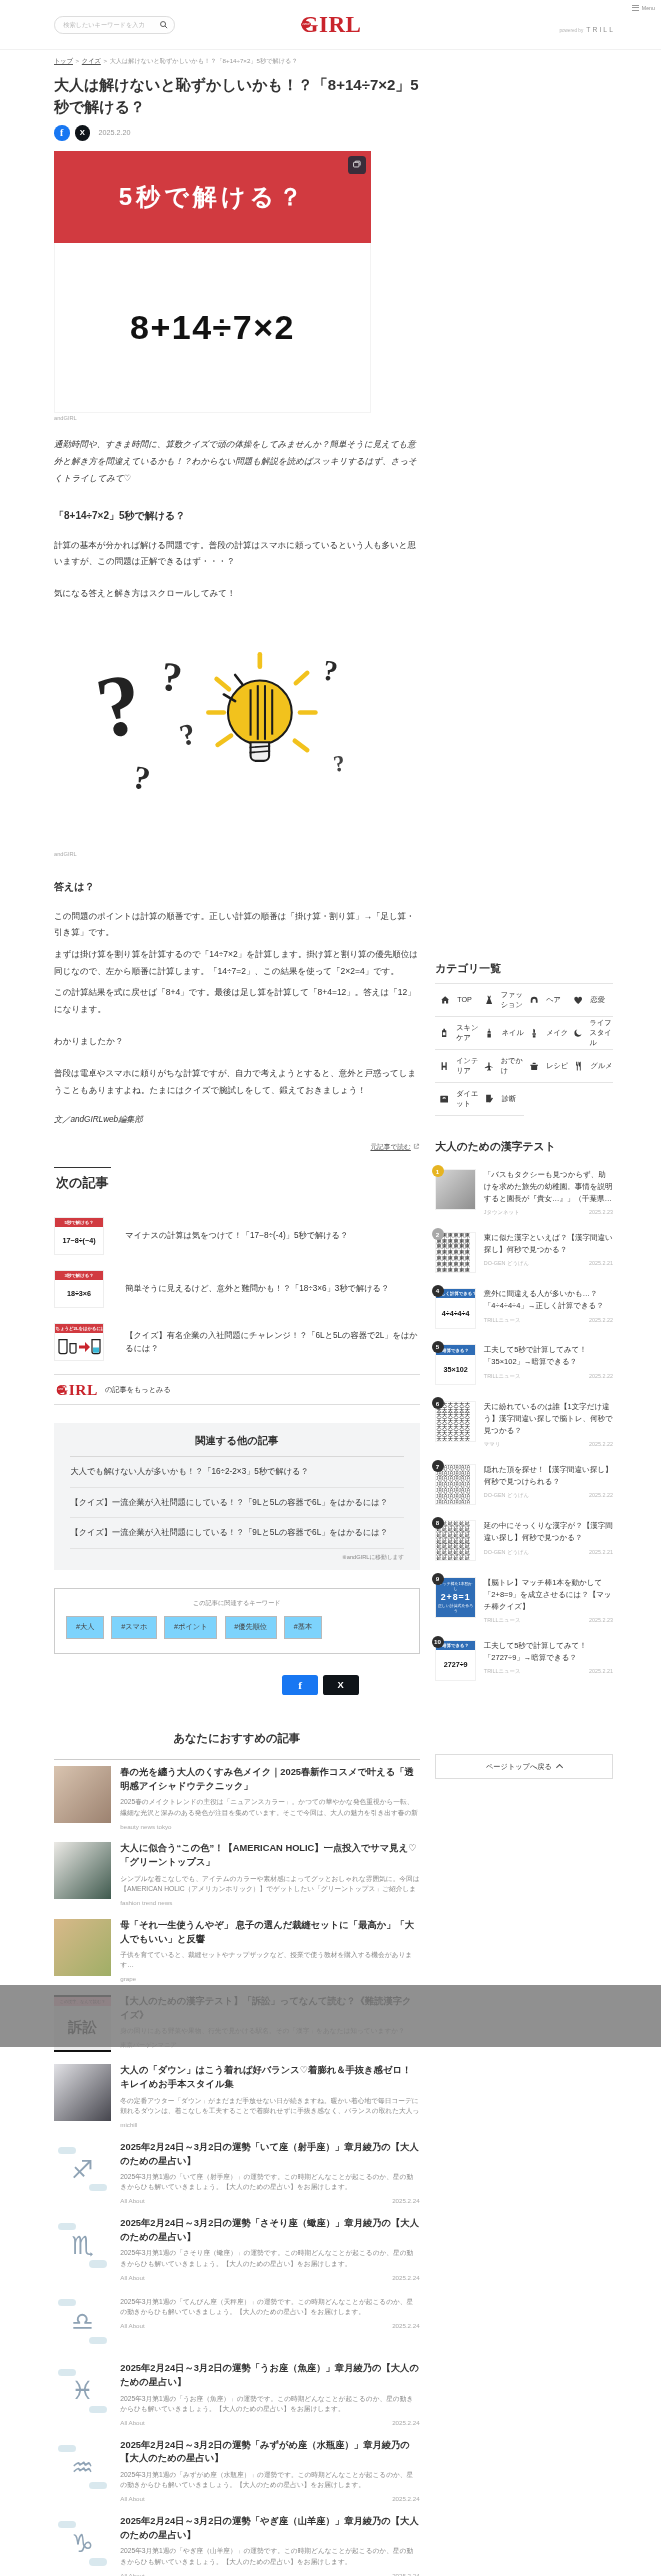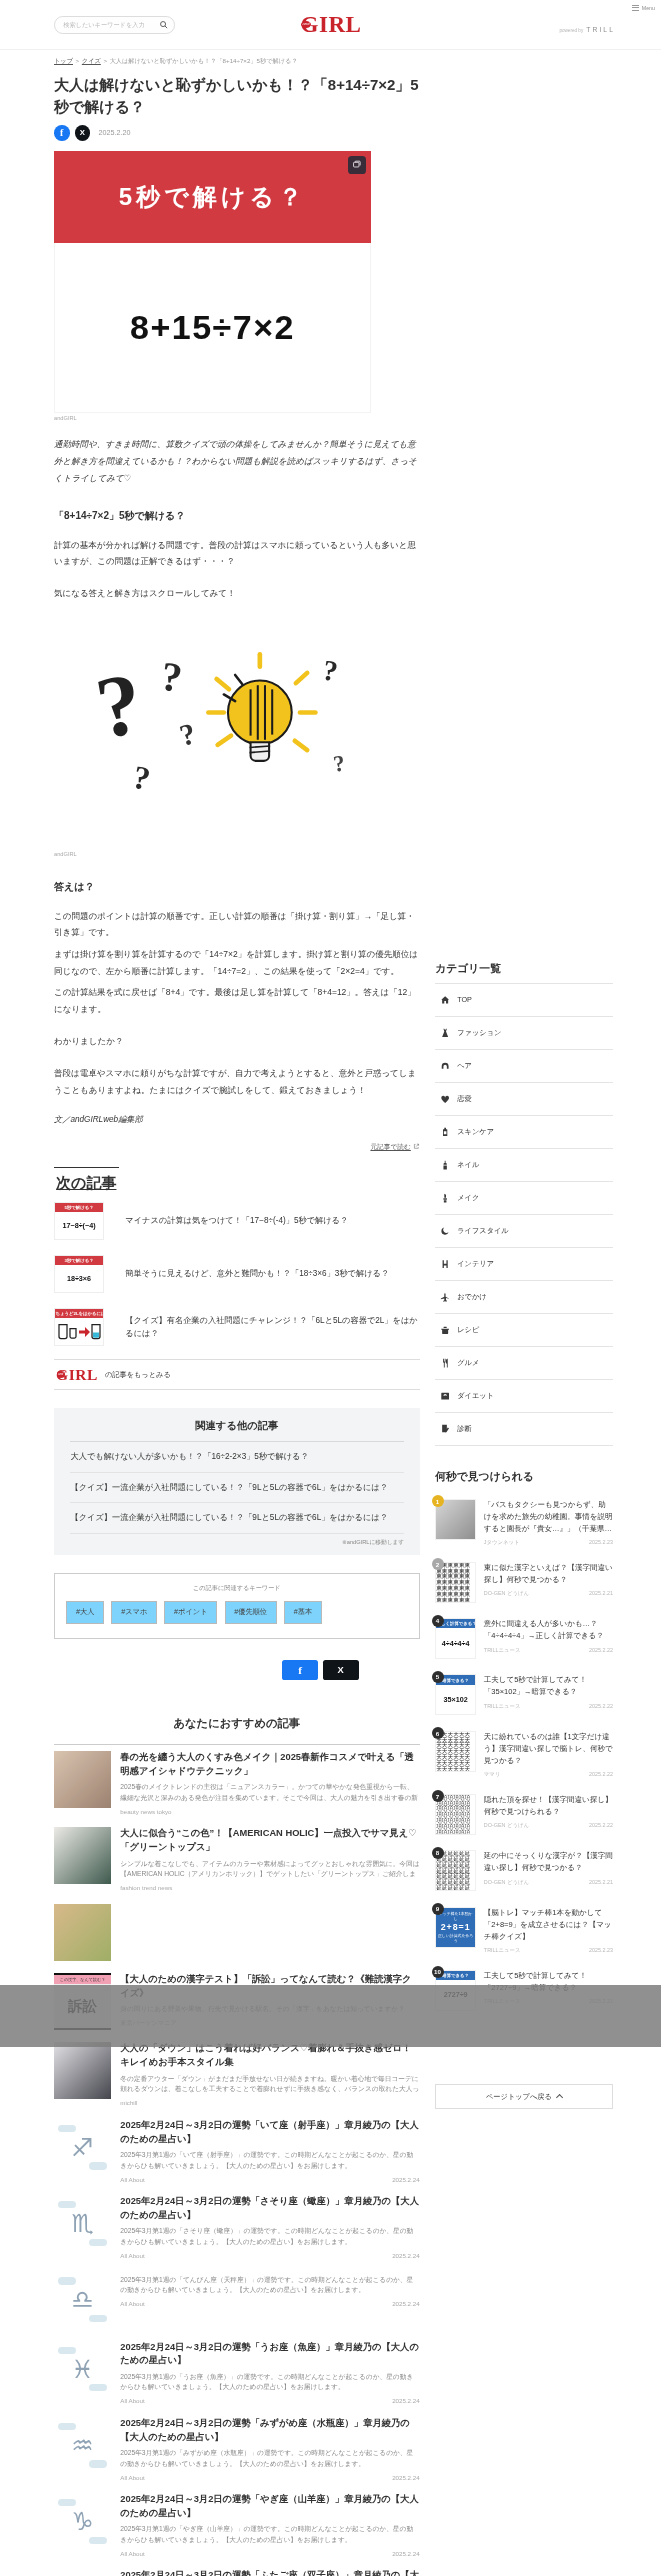--- a/index.html
+++ b/index.html
@@ -57,21 +57,21 @@
   p.body.tight{margin-bottom:5.2px;}
   .italic{font-style:italic;}
   h2.sec{font-size:10px;font-weight:bold;margin:23px 0 13.4px;color:#333;}
   .illustration{width:317px;height:227px;margin-bottom:3.1px;}
   .author{font-style:italic;font-size:8.2px;margin:3.1px 0 17.5px;}
   .src-link-row{text-align:right;margin:0 0 14.4px;}
   .src-link{font-size:6.7px;color:#555;text-decoration:underline;cursor:pointer;}
   .ext-ico{display:inline-block;vertical-align:-0.5px;margin-left:2.1px;}
 
   
-  .next-label{display:inline-block;border-top:1px solid #333;padding:6.2px 2.1px 0;font-size:15px;font-weight:bold;margin-bottom:1px;text-decoration:underline;}
+  .next-label{display:inline-block;border-top:1px solid #333;padding:6.2px 2.1px 0;font-size:13px;font-weight:bold;margin-bottom:17px;}
   .next-item{display:flex;align-items:center;padding:7.7px 0;cursor:pointer;gap:12px;}
   .next-thumb{width:50px;min-width:50px;height:38px;margin-right:9.3px;display:flex;flex-direction:column;border:0.5px solid #eee;box-sizing:border-box;}
   .next-title{font-size:8.2px;line-height:1.65;}
 
   .qz{height:100%;display:flex;flex-direction:column;}
   .qz-banner{font-size:4.4px;color:#fff;text-align:center;padding:2.1px 0.5px;white-space:nowrap;overflow:hidden;font-weight:bold;}
   .qz-body{flex:1;display:flex;align-items:center;justify-content:center;font-weight:bold;font-size:7.2px;background:#fff;color:#111;}
   .match-card{background:#2f6db6;color:#fff;height:100%;display:flex;flex-direction:column;justify-content:space-between;
     text-align:center;padding:3.1px 1px;box-sizing:border-box;}
   .match-top,.match-bottom{font-size:3.9px;}
@@ -115,21 +115,21 @@
   .zodiac-thumb{height:100%;background:#fff;display:flex;align-items:center;justify-content:center;position:relative;}
   .zodiac-sym{font-family:"DejaVu Sans",sans-serif;font-size:25px;color:#8fa3b5;}
   .zcloud{position:absolute;width:17.5px;height:7.2px;border-radius:4.1px;background:#cfe2ea;opacity:.8;}
   .zc1{left:4.1px;top:6.2px;} .zc2{right:4.1px;bottom:6.2px;}
   .kanji-card{height:100%;background:#ececec;display:flex;flex-direction:column;border-top:2.1px solid #111;border-bottom:2.1px solid #111;box-sizing:border-box;}
   .kc-note{background:#f2a0b4;font-size:4.1px;text-align:center;padding:2.1px 0;color:#333;}
   .kc-word{flex:1;display:flex;align-items:center;justify-content:center;font-size:14.4px;font-weight:bold;color:#111;}
 
   
   .sb-title{font-size:10.8px;font-weight:bold;margin:0 0 7.2px;}
-  .cat-grid{display:grid;grid-template-columns:1fr;border-top:0.5px solid #e4e4e4;margin-bottom:24px;}
+  .cat-grid{display:grid;grid-template-columns:1fr 1fr 1fr 1fr;border-top:0.5px solid #e4e4e4;margin-bottom:24px;}
   .cat-cell{display:flex;align-items:center;height:32px;border-bottom:0.5px solid #e4e4e4;padding-left:4.1px;cursor:pointer;}
   .cat-icon{width:11.3px;height:11.3px;margin-right:6.7px;display:inline-flex;align-items:center;justify-content:center;}
   .cat-icon svg{width:10.3px;height:10.3px;fill:#3a3a3a;}
   .cat-label{font-size:7.2px;color:#333;}
 
   .rank-item{display:flex;padding:7.7px 0;cursor:pointer;}
   .rank-thumb-wrap{position:relative;width:41px;min-width:41px;height:41px;margin-right:7.7px;}
   .rank-badge{position:absolute;top:-3.6px;left:-3.6px;width:12px;height:12px;border-radius:50%;color:#fff;font-size:6.2px;
     display:flex;align-items:center;justify-content:center;z-index:2;font-weight:bold;}
   .badge-1{background:#e6b422;} .badge-2{background:#a8a8a8;} .badge-3{background:#9c7a50;} .badge-n{background:#2e2e2e;}
@@ -194,21 +194,21 @@
         <span class="icon-circle fb-circle">f</span>
         <span class="icon-circle x-circle">X</span>
         <span class="article-date">2025.2.20</span>
       </div>
 
       <figure class="hero" style="margin:0">
         <div class="hero-banner">
             <span>5秒で解ける？</span>
           </div>
         <div class="hero-formula">
-            <span>8+15÷7×2</span>
+            <span>8+14÷7×2</span>
           </div>
         <span class="hero-badge">
           <svg viewBox="0 0 24 24" width="9.3" height="9.3" fill="none" stroke="#fff" stroke-width="2">
             <rect x="4" y="6" width="14" height="12" rx="2"></rect>
               <path d="M8 6V5a2 2 0 0 1 2-2h9a2 2 0 0 1 2 2v9"></path>
           </svg>
         </span>
       </figure>
       <div class="credit">andGIRL</div>
 
@@ -367,20 +367,28 @@
       <div class="rec-meta">
         <span>fashion trend news</span>
         <span></span>
       </div>
     </div>
   </div>
           <div class="rec-item">
     <div class="rec-thumb">
               <div class="photo-fill" style="background: linear-gradient(135deg, rgb(216, 185, 138), rgb(159, 174, 102));"></div>
             </div>
+    <div class="rec-body">
+      <div class="rec-item-title">母「それ一生使うんやぞ」 息子の選んだ裁縫セットに「最高か」「大人でもいい」と反響</div>
+      <div class="rec-desc">子供を育てていると、裁縫セットやナップザックなど、授業で使う教材を購入する機会があります…</div>
+      <div class="rec-meta">
+        <span>grape</span>
+        <span></span>
+      </div>
+    </div>
   </div>
           <div class="rec-item">
     <div class="rec-thumb">
               <div class="kanji-card">
                 <div class="kc-note">この漢字、なんて読む？</div>
                 <div class="kc-word">訴訟</div>
               </div>
             </div>
     <div class="rec-body">
       <div class="rec-item-title">【大人のための漢字テスト】「訴訟」ってなんて読む？《難読漢字クイズ》</div>
@@ -627,21 +635,21 @@
           <div class="cat-cell">
     <span class="cat-icon">
               <svg viewBox="0 0 24 24">
                 <path d="M5 2h11v14l-3 3H5zM18 8l3 2-6 9-3 1 1-3z"></path>
               </svg>
             </span>
     <span class="cat-label">診断</span>
   </div>
         </div>
 
-      <div class="sb-title">何秒で見つけられる</div>
+      <div class="sb-title">大人のための漢字テスト</div>
       <div id="ranking-list">
           <div class="rank-item">
     <div class="rank-thumb-wrap">
       <span class="rank-badge badge-1">1</span>
       <div class="rank-thumb">
                 <div class="photo-fill" style="background: linear-gradient(135deg, rgb(214, 214, 214), rgb(143, 143, 143));"></div>
               </div>
     </div>
     <div class="rank-body">
       <div class="rank-title">「バスもタクシーも見つからず、助けを求めた旅先の幼稚園。事情を説明すると園長が『貴女…』」（千葉県…</div>

